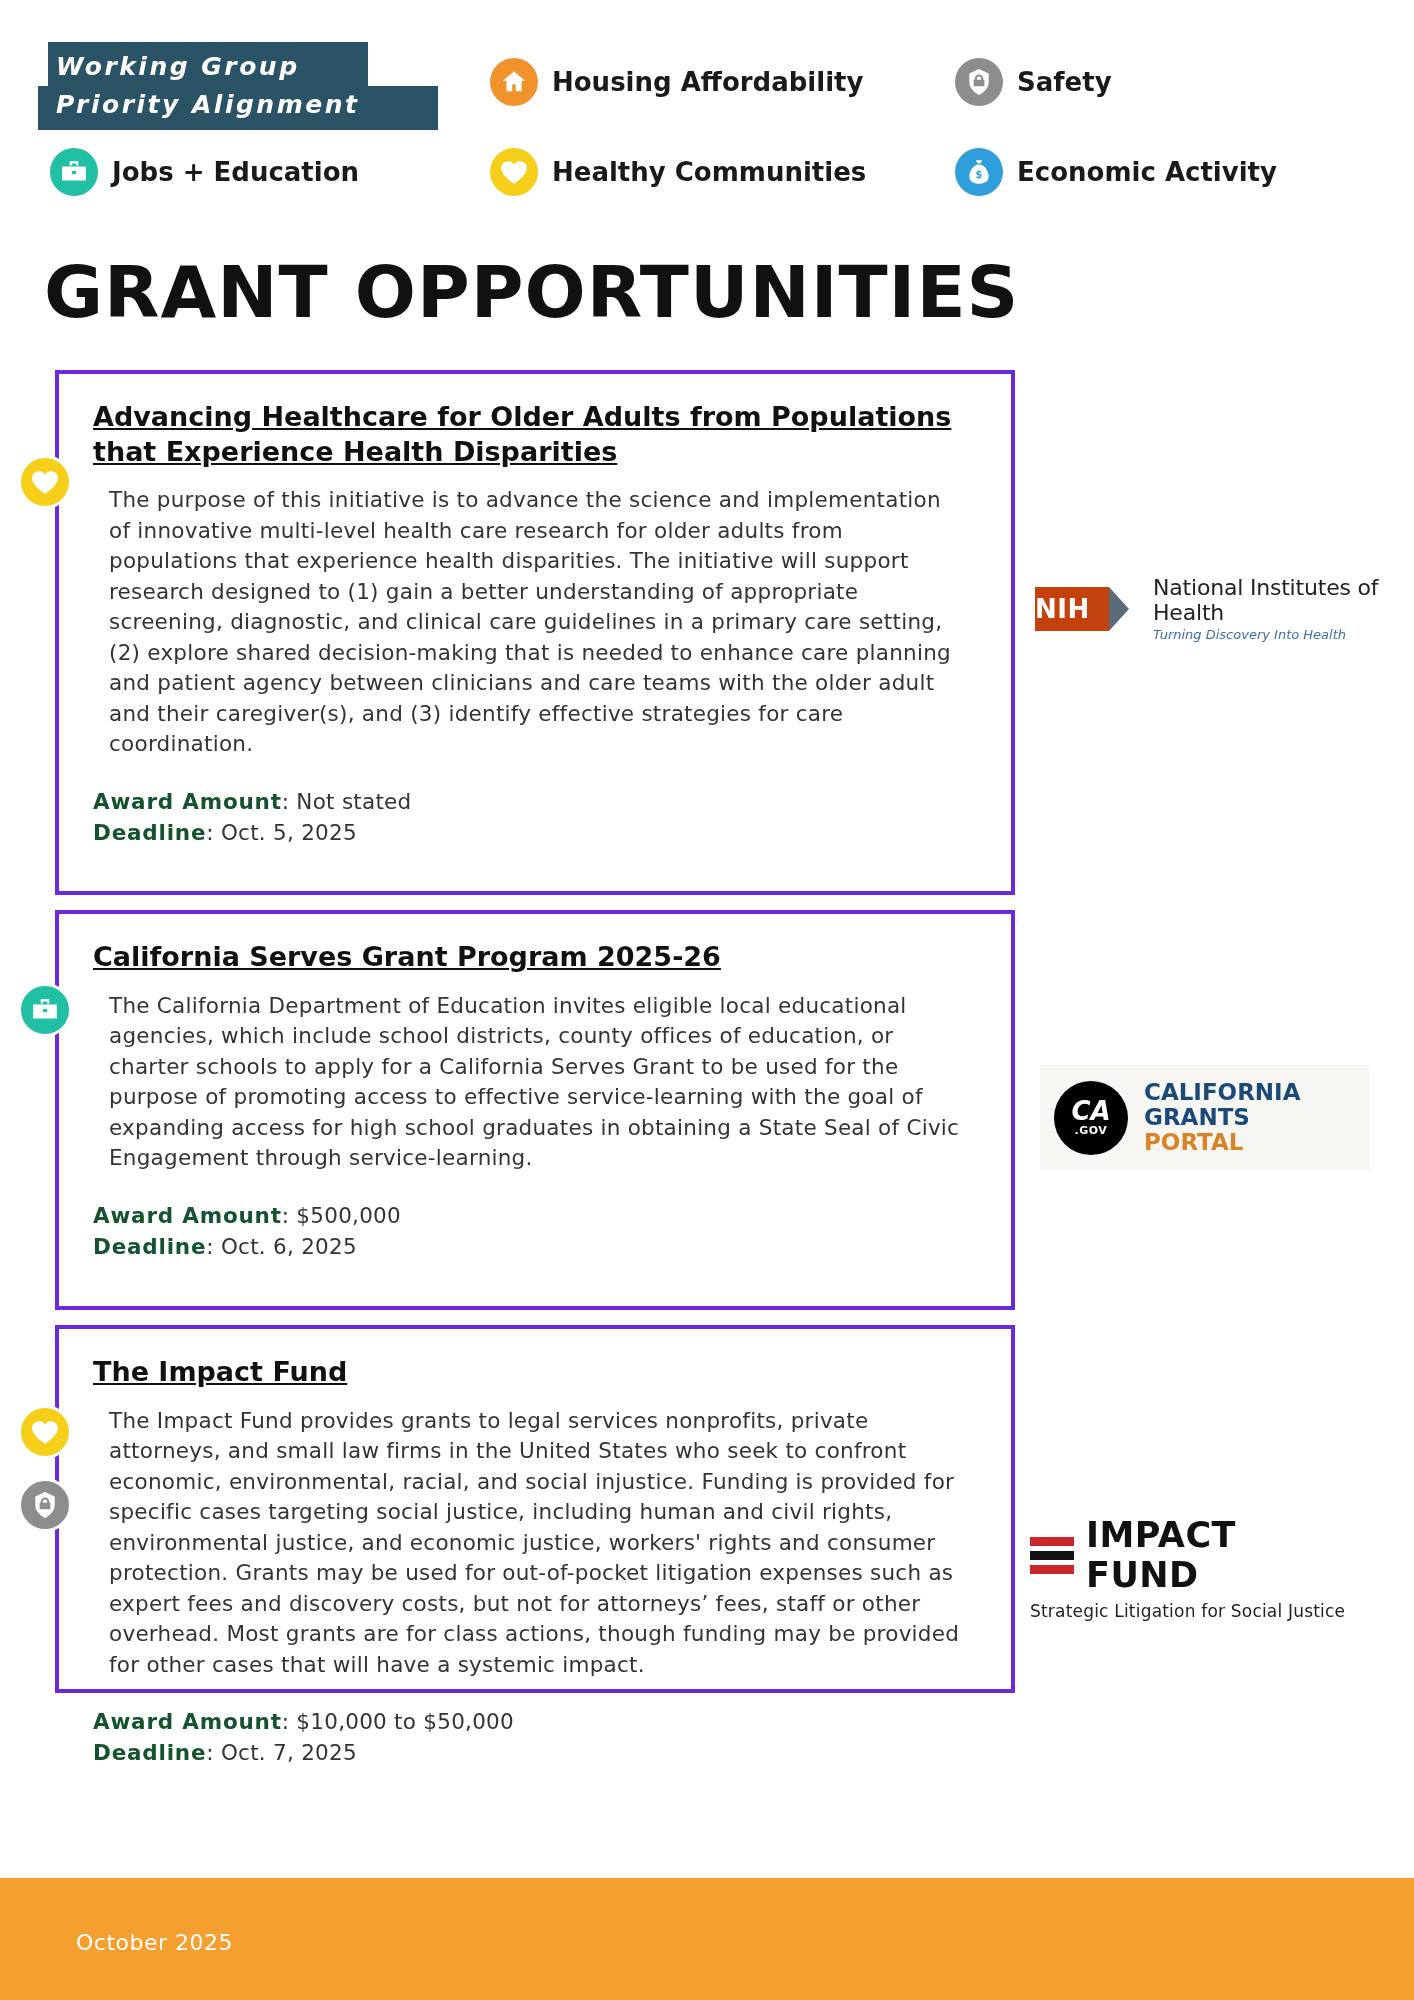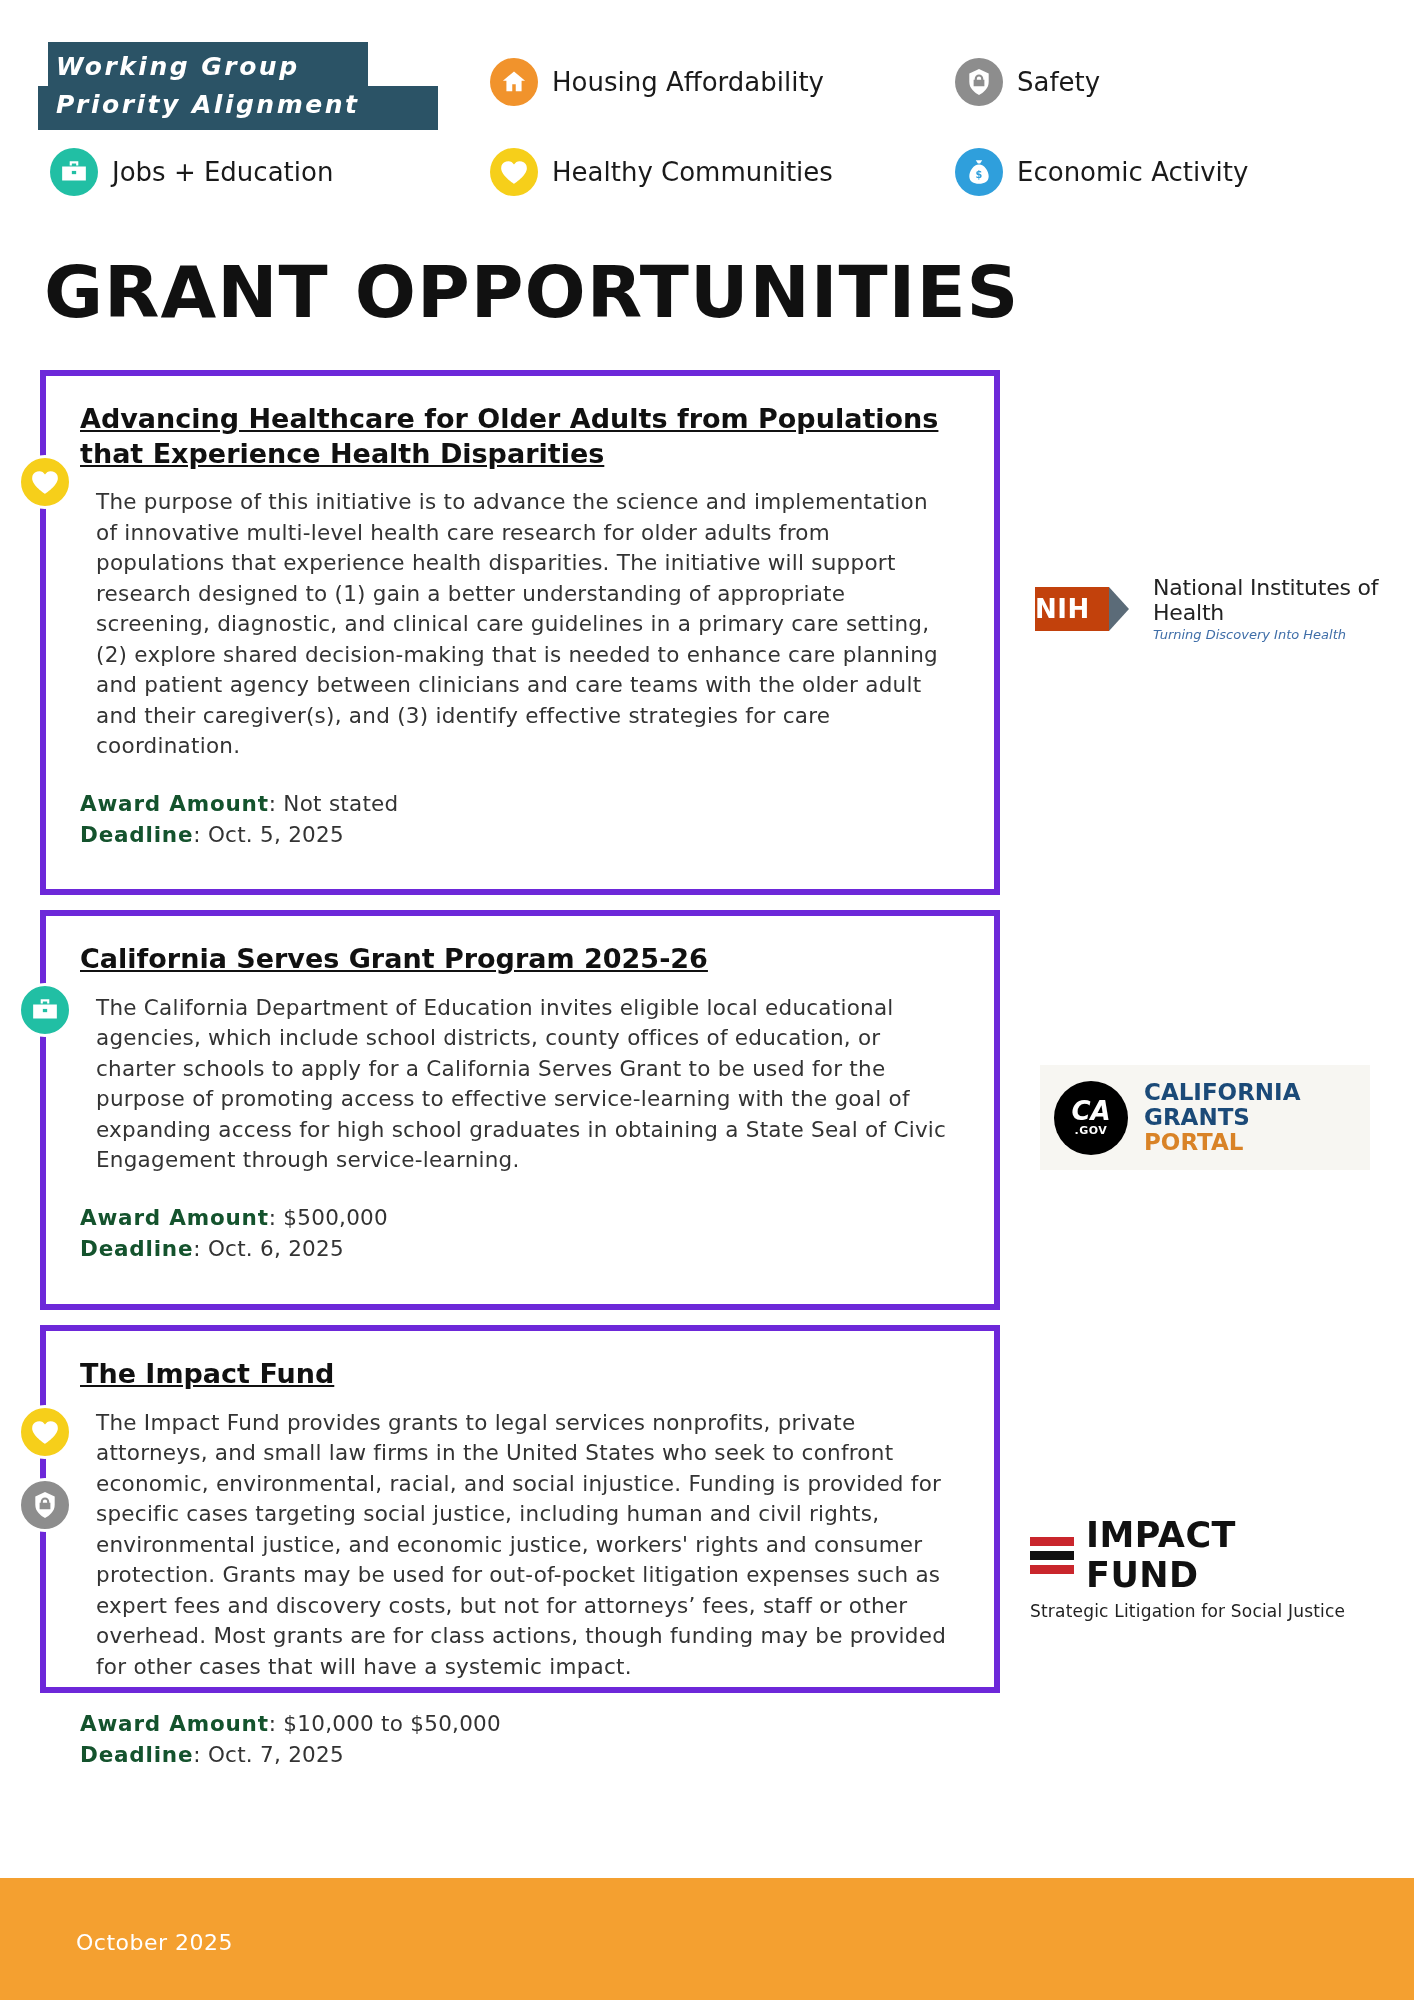--- a/index.html
+++ b/index.html
@@ -54,21 +54,21 @@
   }
 
   .legend-item {
     position: absolute;
     display: flex;
     align-items: center;
     gap: 14px;
   }
   .legend-item .lbl {
     font-size: 26px;
-    font-weight: normal;
+    font-weight: bold;
     color: #1a1a1a;
     white-space: nowrap;
   }
 
   .ic {
     width: 48px; height: 48px;
     border-radius: 50%;
     display: flex;
     align-items: center;
     justify-content: center;
@@ -89,23 +89,23 @@
     font-size: 72px;
     font-weight: bold;
     letter-spacing: 1px;
     color: #111;
     font-family: "DejaVu Sans", sans-serif;
   }
 
   
   .card {
     position: absolute;
-    left: 40px;
+    left: 55px;
     width: 960px;
-    border: 6px solid #6d28d9;
+    border: 4px solid #6d28d9;
     background: #fff;
   }
   .card .inner { padding: 26px 30px 28px 34px; }
   .card h2 {
     margin: 0 0 14px 0;
     font-size: 27px;
     font-weight: bold;
     color: #111;
     text-decoration: underline;
     line-height: 1.28;

